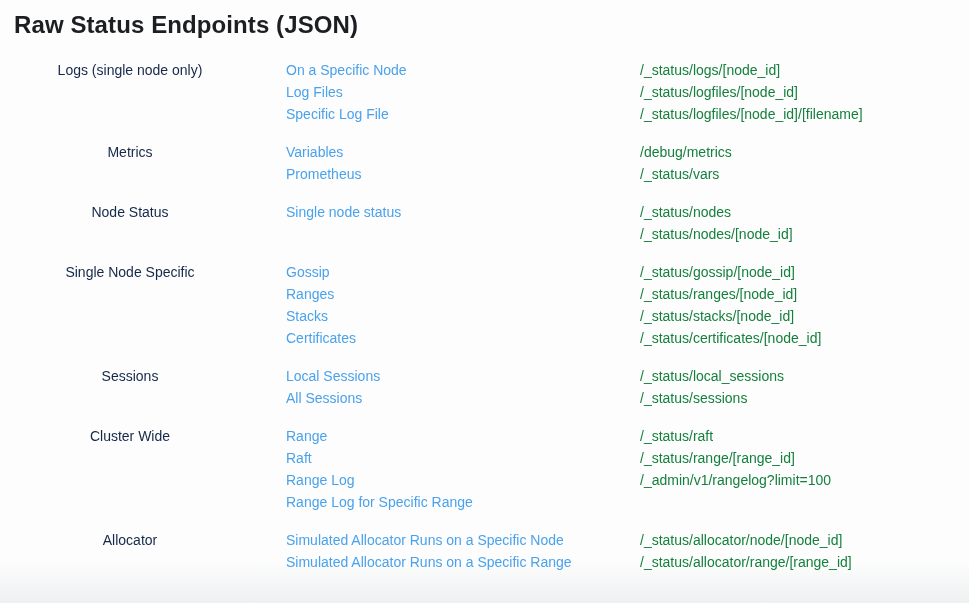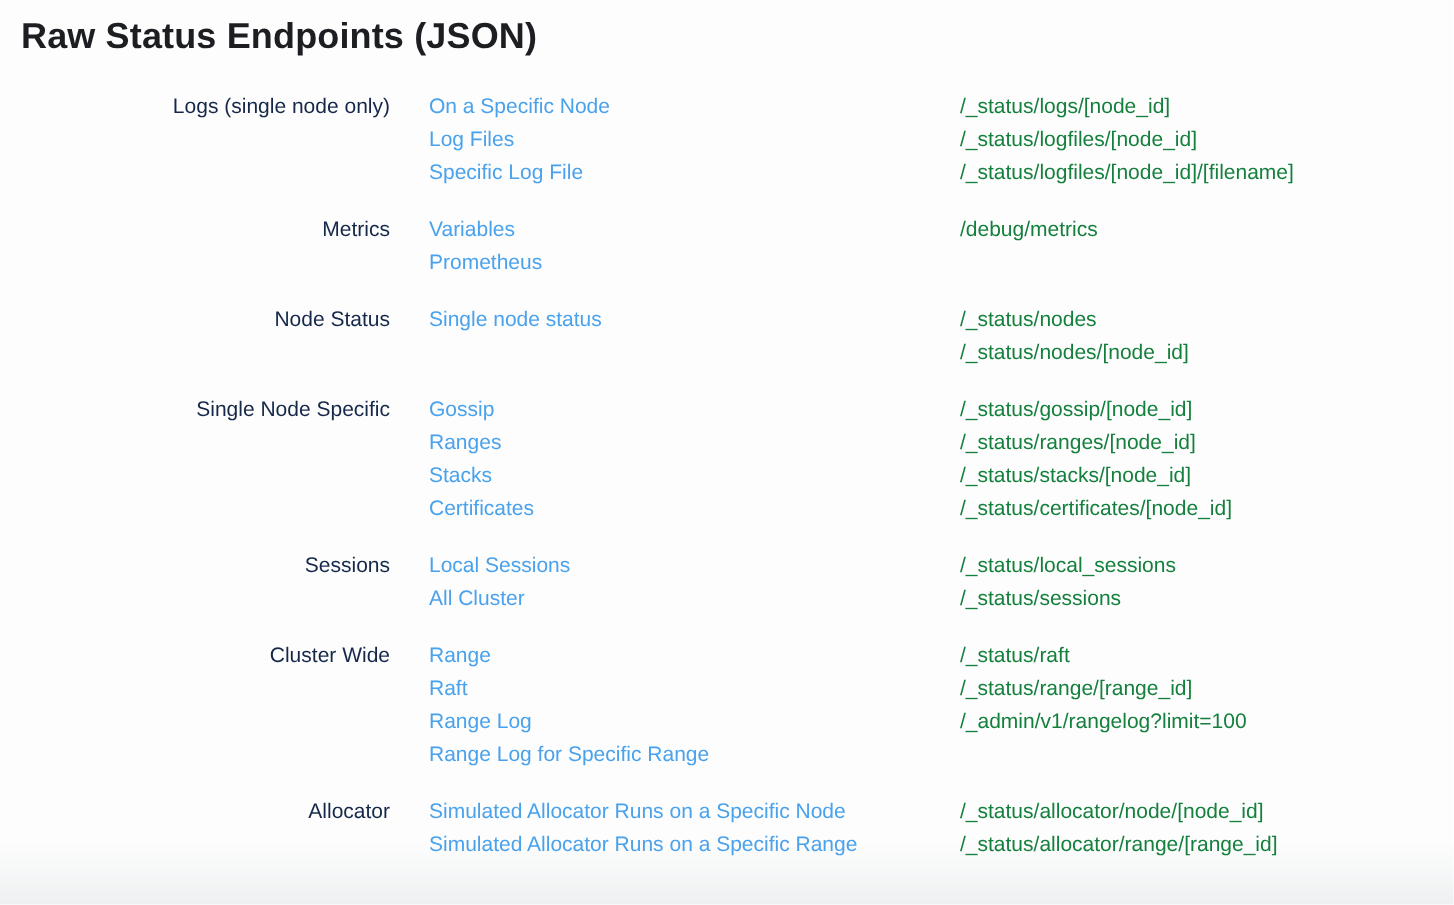--- a/index.html
+++ b/index.html
@@ -22,21 +22,21 @@
     color: #1c1e22;
     margin: 0 0 23px 14px;
     letter-spacing: 0.1px;
   }
   .section {
     display: grid;
     grid-template-columns: 260px 380px 1fr;
     margin-bottom: 16px;
   }
   .section-category {
-    text-align: right;
+    text-align: center;
     color: #152849;
     font-size: 14px;
     line-height: 22px;
   }
   .links-col {
     padding-left: 26px;
   }
   .paths-col {
     padding-right: 10px;
   }
@@ -77,20 +77,21 @@
         </div>
       </div>
       <div class="section">
         <div class="section-category">Metrics</div>
         <div class="links-col">
           <a class="endpoint-link" href="#">Variables</a>
           <a class="endpoint-link" href="#">Prometheus</a>
         </div>
         <div class="paths-col">
           <span class="endpoint-path">/debug/metrics</span>
+          <span class="endpoint-path">/_status/vars</span>
         </div>
       </div>
       <div class="section">
         <div class="section-category">Node Status</div>
         <div class="links-col">
           <a class="endpoint-link" href="#">Single node status</a>
         </div>
         <div class="paths-col">
           <span class="endpoint-path">/_status/nodes</span>
           <span class="endpoint-path">/_status/nodes/[node_id]</span>
@@ -108,21 +109,21 @@
           <span class="endpoint-path">/_status/gossip/[node_id]</span>
           <span class="endpoint-path">/_status/ranges/[node_id]</span>
           <span class="endpoint-path">/_status/stacks/[node_id]</span>
           <span class="endpoint-path">/_status/certificates/[node_id]</span>
         </div>
       </div>
       <div class="section">
         <div class="section-category">Sessions</div>
         <div class="links-col">
           <a class="endpoint-link" href="#">Local Sessions</a>
-          <a class="endpoint-link" href="#">All Cluster</a>
+          <a class="endpoint-link" href="#">All Sessions</a>
         </div>
         <div class="paths-col">
           <span class="endpoint-path">/_status/local_sessions</span>
           <span class="endpoint-path">/_status/sessions</span>
         </div>
       </div>
       <div class="section">
         <div class="section-category">Cluster Wide</div>
         <div class="links-col">
           <a class="endpoint-link" href="#">Range</a>

